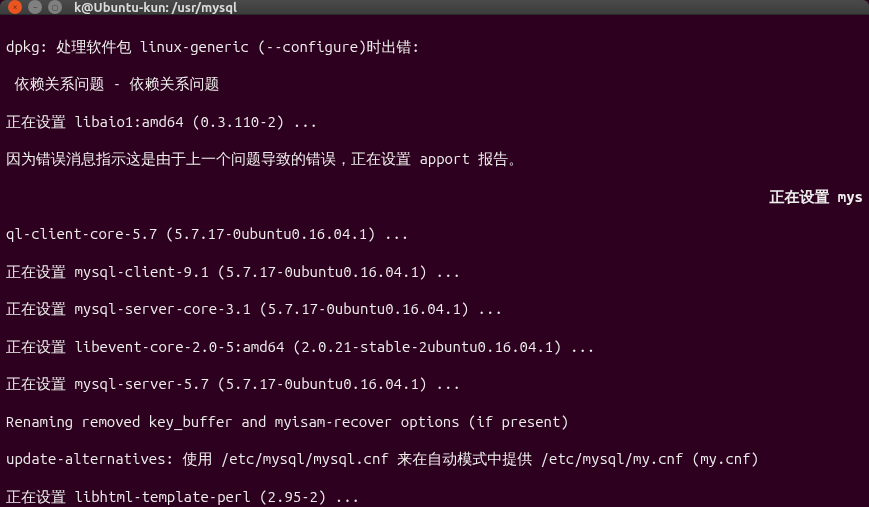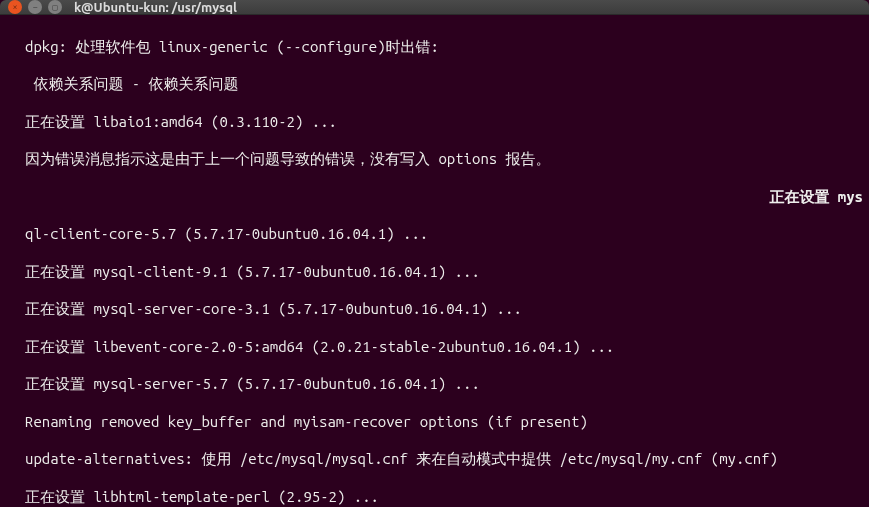--- a/index.html
+++ b/index.html
@@ -58,21 +58,20 @@
       padding: 4px 6px;
       font-size: 15px;
       line-height: 1.25;
       color: #eeeeec;
       white-space: pre-wrap;
       word-break: break-all;
       position: relative;
     }
     .term-line {
       display: block;
-      margin-left: 19px;
     }
     .right-align {
       display: flex;
       font-weight: bold;
     }
     .right-align .spacer { flex: 1; }
   </style>
 </head>
 <body>
 
@@ -83,21 +82,21 @@
       <div class="window-btn btn-min">−</div>
       <div class="window-btn btn-max">▢</div>
     </div>
     <div class="title-text">k@Ubuntu-kun: /usr/mysql</div>
   </div>
 
   <div class="terminal-body">
 <span class="term-line">dpkg: 处理软件包 linux-generic (--configure)时出错:</span>
 <span class="term-line"> 依赖关系问题 - 依赖关系问题</span>
 <span class="term-line">正在设置 libaio1:amd64 (0.3.110-2) ...</span>
-<span class="term-line">因为错误消息指示这是由于上一个问题导致的错误，没有写入 options 报告。</span>
+<span class="term-line">因为错误消息指示这是由于上一个问题导致的错误，正在设置 apport 报告。</span>
 <span class="term-line right-align"><span class="spacer"></span><span>正在设置 mys</span></span>
 <span class="term-line">ql-client-core-5.7 (5.7.17-0ubuntu0.16.04.1) ...</span>
 <span class="term-line">正在设置 mysql-client-9.1 (5.7.17-0ubuntu0.16.04.1) ...</span>
 <span class="term-line">正在设置 mysql-server-core-3.1 (5.7.17-0ubuntu0.16.04.1) ...</span>
 <span class="term-line">正在设置 libevent-core-2.0-5:amd64 (2.0.21-stable-2ubuntu0.16.04.1) ...</span>
 <span class="term-line">正在设置 mysql-server-5.7 (5.7.17-0ubuntu0.16.04.1) ...</span>
 <span class="term-line">Renaming removed key_buffer and myisam-recover options (if present)</span>
 <span class="term-line">update-alternatives: 使用 /etc/mysql/mysql.cnf 来在自动模式中提供 /etc/mysql/my.cnf (my.cnf)</span>
 <span class="term-line">正在设置 libhtml-template-perl (2.95-2) ...</span>
 

